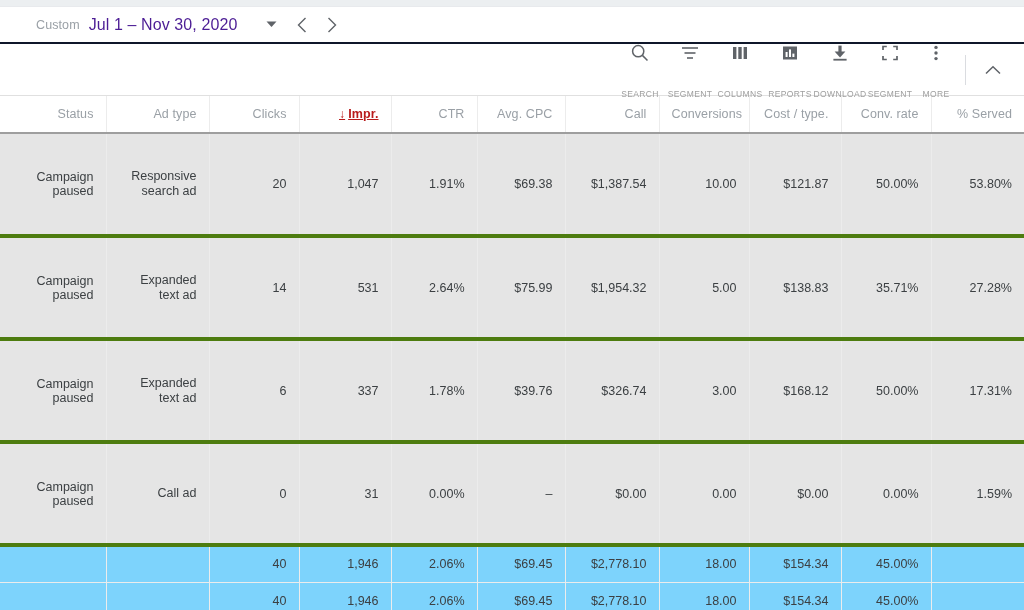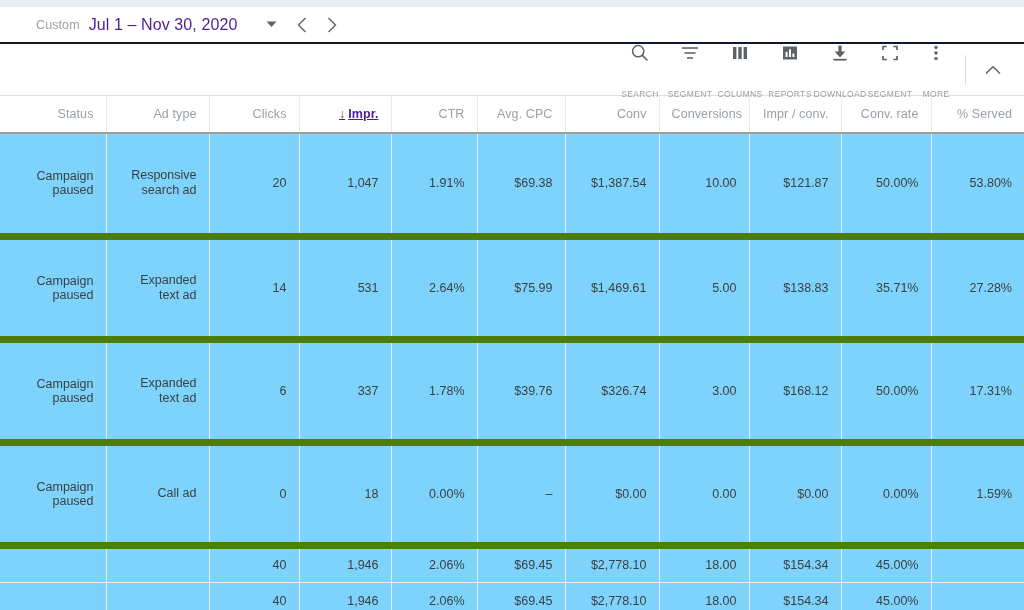--- a/index.html
+++ b/index.html
@@ -144,35 +144,35 @@
     font-weight: normal;
     color: #9aa0a6;
     border-bottom: 2px solid #9e9e9e;
     background: #fff;
     letter-spacing: .1px;
     cursor: pointer;
   }
   th.num, td.num { text-align: right; }
   th.txt, td.txt { text-align: right; }
   th.sorted {
-    color: #4c1d95;
+    color: #b91c1c;
     font-weight: bold;
     text-decoration: underline;
   }
   .sort-arrow {
     font-weight: normal;
     margin-right: 3px;
     font-size: 12px;
   }
 
   tbody tr.datarow td {
     height: 103px;
-    border-bottom: 7px solid #4d7c0f;
+    border-bottom: 4px solid #4d7c0f;
     color: #3c4043;
-    background: #7dd3fc;
+    background: #e5e5e5;
   }
   td.status {
     color: #b0b4b8;
     font-size: 12px;
   }
   td.adtype { color: #3c4043; line-height: 15px; }
 
   tbody tr.totalrow td {
     height: 37px;
     border-bottom: 1px solid #ececec;
@@ -325,23 +325,23 @@
         <col class="c-served">
     </colgroup>
     <thead>
       <tr>
         <th class="txt">Status</th>
         <th class="txt">Ad type</th>
         <th class="num">Clicks</th>
         <th class="num sorted"><span class="sort-arrow">↓</span><span>Impr.</span></th>
         <th class="num">CTR</th>
         <th class="num">Avg. CPC</th>
-        <th class="num">Conv</th>
+        <th class="num">Call</th>
         <th class="num">Conversions</th>
-        <th class="num">Impr / conv.</th>
+        <th class="num">Cost / type.</th>
         <th class="num">Conv. rate</th>
         <th class="num">% Served</th>
       </tr>
     </thead>
     <tbody>
 
       <tr class="datarow">
         <td class="txt status">Campaign paused</td>
         <td class="txt adtype">Responsive search ad</td>
         <td class="num">20</td>
@@ -355,21 +355,21 @@
         <td class="num">53.80%</td>
       </tr>
 
       <tr class="datarow">
         <td class="txt status">Campaign paused</td>
         <td class="txt adtype">Expanded text ad</td>
         <td class="num">14</td>
         <td class="num">531</td>
         <td class="num">2.64%</td>
         <td class="num">$75.99</td>
-        <td class="num">$1,469.61</td>
+        <td class="num">$1,954.32</td>
         <td class="num">5.00</td>
         <td class="num">$138.83</td>
         <td class="num">35.71%</td>
         <td class="num">27.28%</td>
       </tr>
 
       <tr class="datarow">
         <td class="txt status">Campaign paused</td>
         <td class="txt adtype">Expanded text ad</td>
         <td class="num">6</td>
@@ -380,21 +380,21 @@
         <td class="num">3.00</td>
         <td class="num">$168.12</td>
         <td class="num">50.00%</td>
         <td class="num">17.31%</td>
       </tr>
 
       <tr class="datarow">
         <td class="txt status">Campaign paused</td>
         <td class="txt adtype">Call ad</td>
         <td class="num">0</td>
-        <td class="num">18</td>
+        <td class="num">31</td>
         <td class="num">0.00%</td>
         <td class="num">–</td>
         <td class="num">$0.00</td>
         <td class="num">0.00</td>
         <td class="num">$0.00</td>
         <td class="num">0.00%</td>
         <td class="num">1.59%</td>
       </tr>
 
       <tr class="totalrow">

